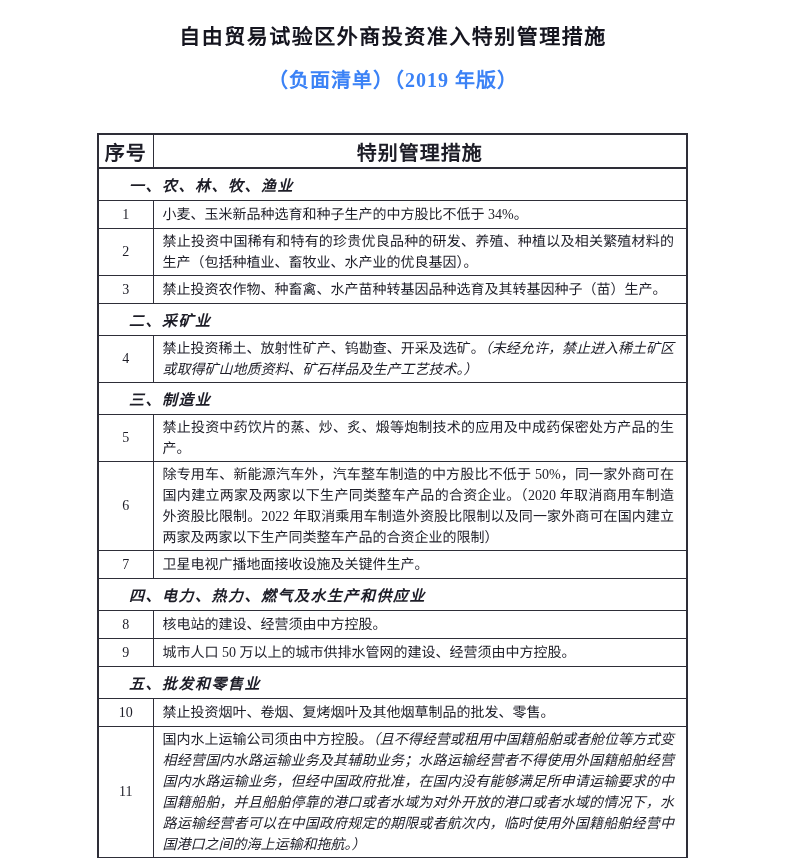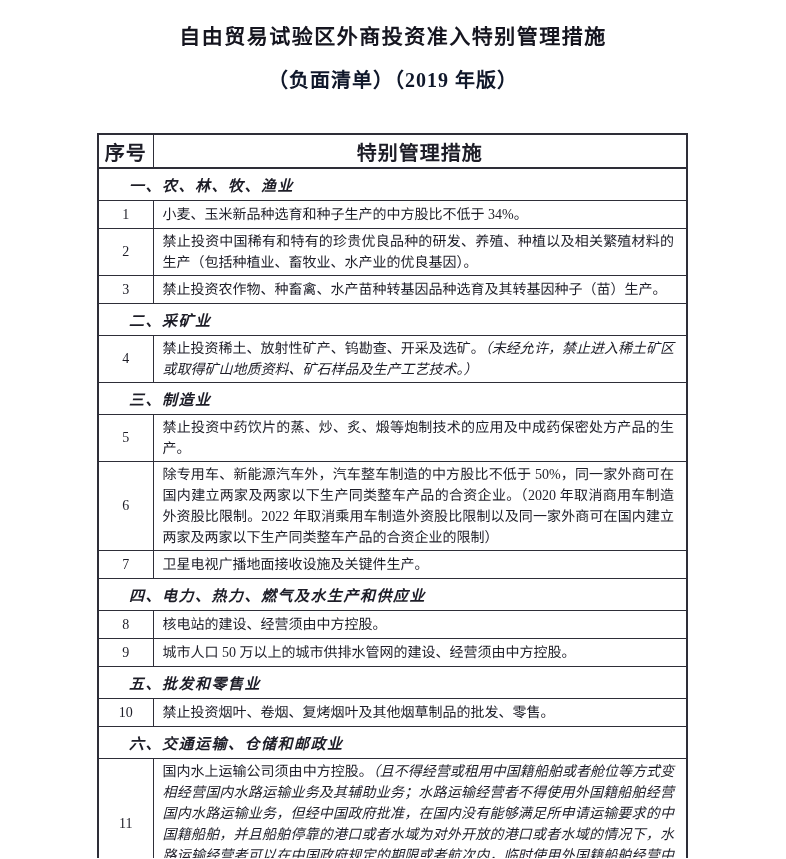--- a/index.html
+++ b/index.html
@@ -25,21 +25,21 @@
     font-size: 21px;
     font-weight: 700;
     letter-spacing: 1.5px;
     color: #15151f;
   }
   .doc-subtitle {
     margin: 14px 0 0 0;
     font-size: 20px;
     font-weight: 700;
     letter-spacing: 1px;
-    color: #0f172a;
+    color: #3b82f6;
   }
   table.nl-table {
     position: absolute;
     left: 97px;
     top: 133px;
     width: 591px;
     border-collapse: collapse;
     table-layout: fixed;
     background: #ffffff;
   }
@@ -157,23 +157,20 @@
           <td class="idx-cell">9</td>
           <td class="measure-cell"><span>城市人口 50 万以上的城市供排水管网的建设、经营须由中方控股。</span></td>
         </tr>
         <tr class="section-row">
           <td colspan="2" class="section-cell">五、批发和零售业</td>
         </tr>
         <tr class="item-row">
           <td class="idx-cell">10</td>
           <td class="measure-cell"><span>禁止投资烟叶、卷烟、复烤烟叶及其他烟草制品的批发、零售。</span></td>
         </tr>
-        <tr class="section-row">
-          <td colspan="2" class="section-cell">六、交通运输、仓储和邮政业</td>
-        </tr>
         <tr class="item-row">
           <td class="idx-cell">11</td>
           <td class="measure-cell"><span>国内水上运输公司须由中方控股。</span><span class="kaiti-note">（且不得经营或租用中国籍船舶或者舱位等方式变相经营国内水路运输业务及其辅助业务；水路运输经营者不得使用外国籍船舶经营国内水路运输业务，但经中国政府批准，在国内没有能够满足所申请运输要求的中国籍船舶，并且船舶停靠的港口或者水域为对外开放的港口或者水域的情况下，水路运输经营者可以在中国政府规定的期限或者航次内，临时使用外国籍船舶经营中国港口之间的海上运输和拖航。）</span></td>
         </tr>
       </tbody>
   </table>
 
 </div>
 
 </body></html>

